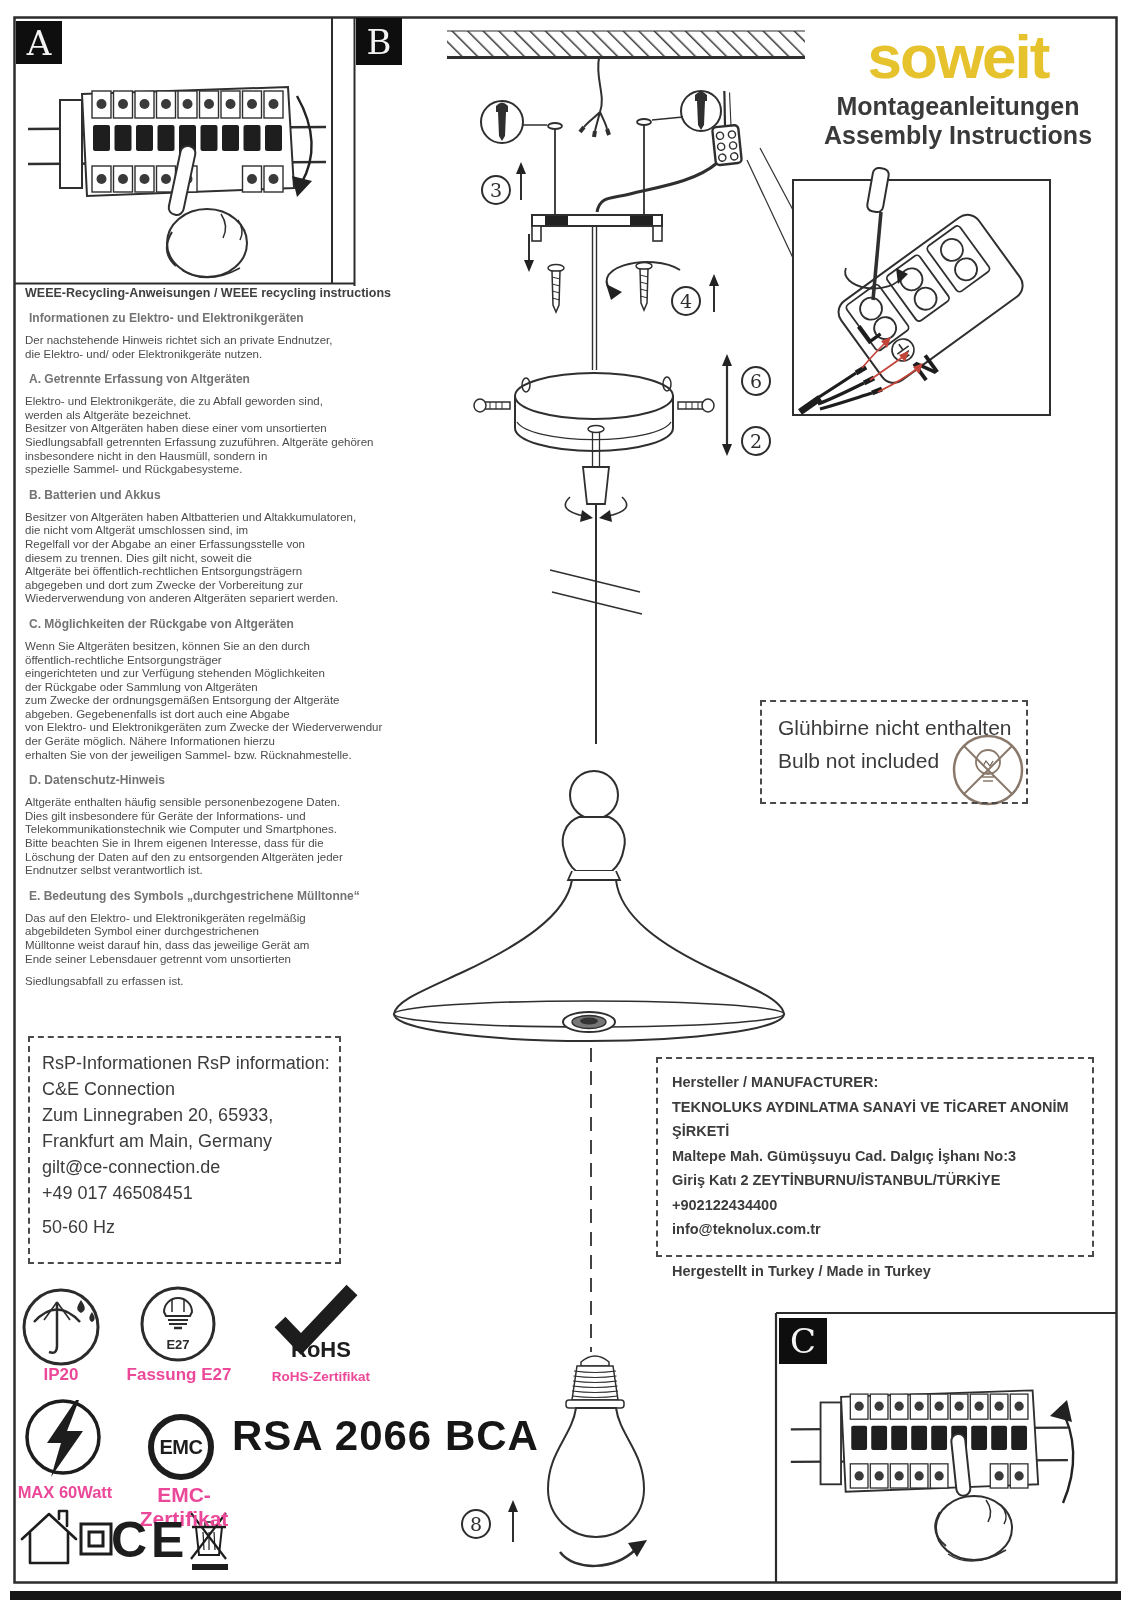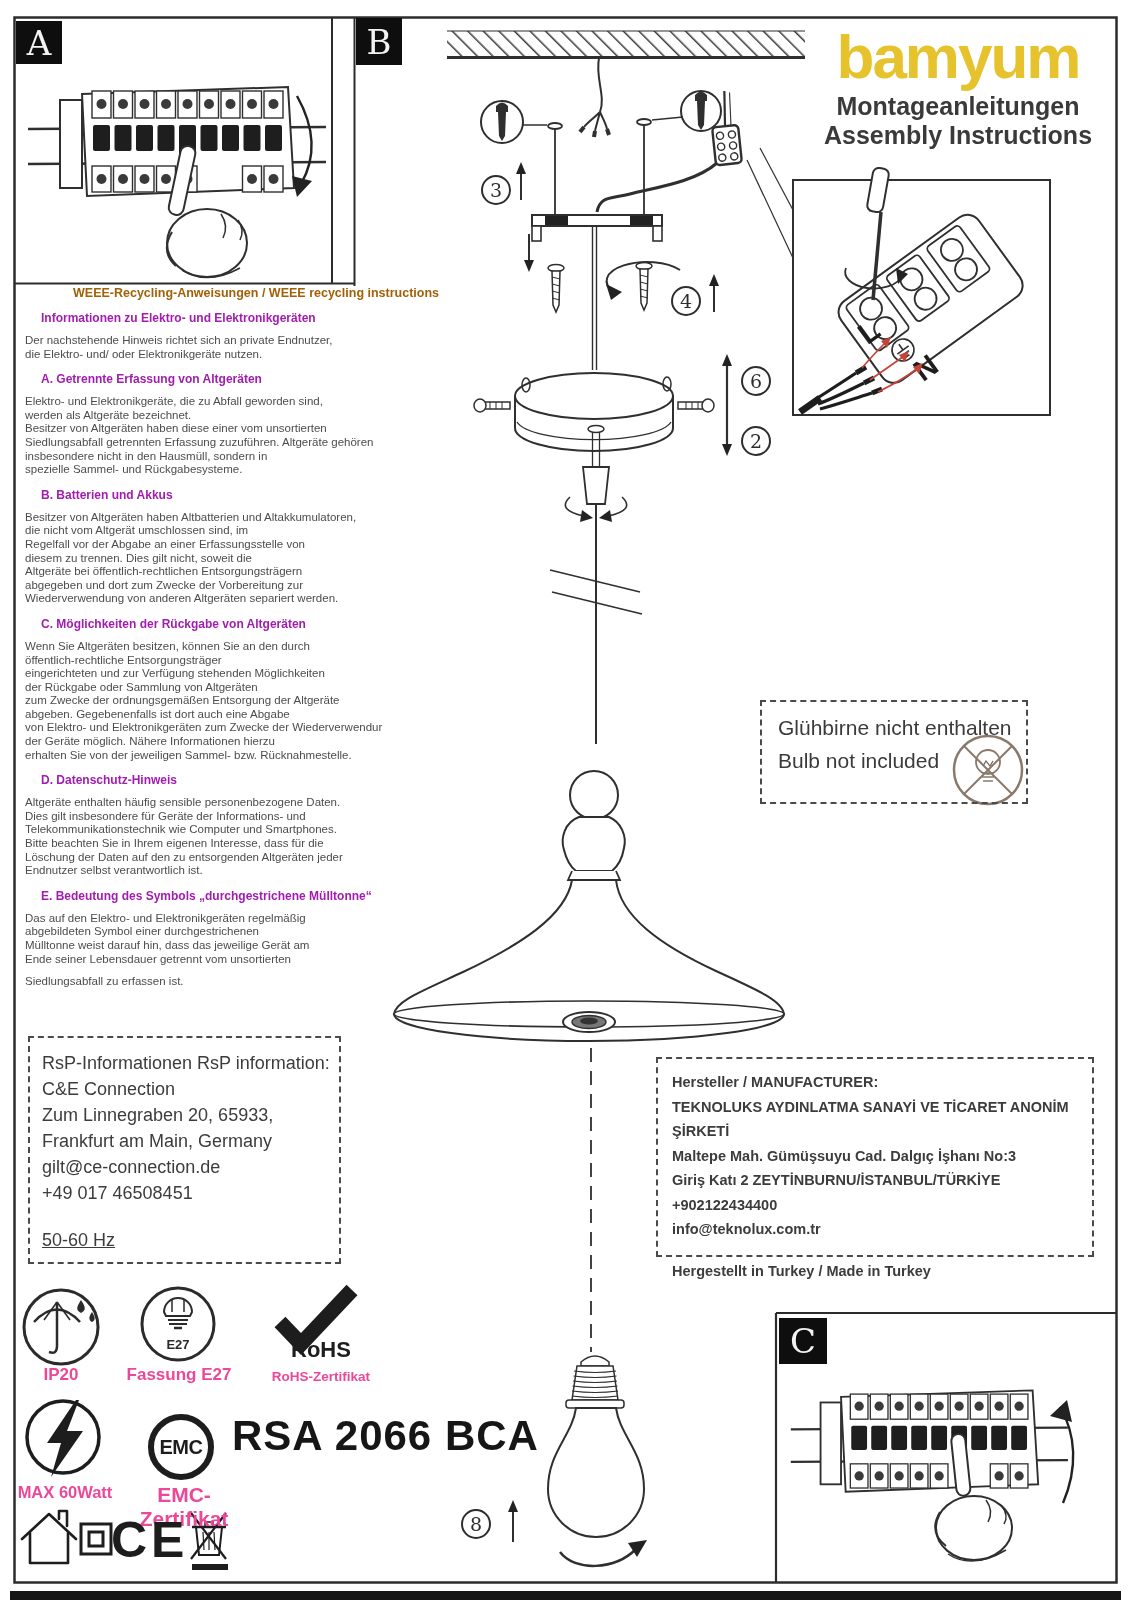--- a/index.html
+++ b/index.html
@@ -12,31 +12,31 @@
         justify-content:center;font-family:"DejaVu Serif",serif;font-size:34px;z-index:3;}
   .step{position:absolute;width:30px;height:30px;border:2px solid #2d2d2d;border-radius:50%;
         background:#fff;display:flex;align-items:center;justify-content:center;
         font-family:"DejaVu Serif",serif;font-size:19px;color:#2d2d2d;z-index:3;box-sizing:border-box;}
 
   .brand{position:absolute;left:800px;top:22px;width:316px;text-align:center;z-index:3;}
   .brand .logo{font-size:62px;font-weight:bold;color:#e6c22d;letter-spacing:-2px;line-height:70px;}
   .brand .sub{font-size:25px;font-weight:bold;color:#3a3a3a;line-height:29px;}
 
   .weee{position:absolute;left:25px;top:286px;width:416px;z-index:3;}
-  .weee .w-title{font-weight:bold;font-size:12.5px;color:#a16207;margin-bottom:11px;margin-left:48px;}
-  .weee h4{font-size:12px;margin:11px 0 9px 16px;color:#a21caf;}
+  .weee .w-title{font-weight:bold;font-size:12.5px;color:#404040;margin-bottom:11px;}
+  .weee h4{font-size:12px;margin:11px 0 9px 4px;color:#737373;}
   .weee p{font-size:11.5px;line-height:13.6px;margin:0 0 9px 0;white-space:pre-line;color:#4c4c4c;}
 
   .dashedbox{position:absolute;border:2px dashed #4a4a4a;box-sizing:border-box;background:transparent;z-index:3;}
   .bulbbox{left:760px;top:700px;width:268px;height:104px;padding:9px 0 0 16px;}
   .bulbbox div{font-size:21px;line-height:33px;color:#3b3b3b;}
 
   .rspbox{left:28px;top:1036px;width:313px;height:228px;padding:12px 0 0 12px;}
   .rspbox div{font-size:18px;line-height:26px;color:#3c3c3c;}
-  .rspbox .gap{margin-top:21px;text-decoration:underline;}
+  .rspbox .gap{margin-top:8px;}
 
   .mfrbox{left:656px;top:1057px;width:438px;height:200px;padding:11px 0 0 14px;}
   .mfrbox div{font-size:14.5px;font-weight:bold;line-height:24.5px;color:#3c3c3c;}
   .mfrbox .made{margin-top:17px;}
 
   .lbl{position:absolute;font-weight:bold;color:#ec4899;text-align:center;z-index:3;}
   .lbl-ip20{left:28px;top:1365px;width:66px;font-size:17px;}
   .lbl-fassung{left:116px;top:1365px;width:126px;font-size:17px;}
   .lbl-rohs{left:256px;top:1369px;width:130px;font-size:13.5px;}
   .lbl-max{left:10px;top:1483px;width:110px;font-size:16.5px;}
@@ -407,21 +407,21 @@
         <polygon points="1050,1416 1067,1400 1072,1422" fill="#222"></polygon>
       </g>
     </g>
   </svg>
 
   <div class="panel-letter" style="left:16px;top:21px;width:46px;height:43px;">A</div>
   <div class="panel-letter" style="left:356px;top:18px;width:46px;height:47px;">B</div>
   <div class="panel-letter" style="left:779px;top:1318px;width:48px;height:46px;">C</div>
 
   <div class="brand">
-    <div class="logo">bamyum</div>
+    <div class="logo">soweit</div>
     <div class="sub">Montageanleitungen</div>
     <div class="sub">Assembly Instructions</div>
   </div>
 
   <div class="weee">
     <div class="w-title">WEEE-Recycling-Anweisungen / WEEE recycling instructions</div>
     <h4>Informationen zu Elektro- und Elektronikgeräten</h4>
     <p>Der nachstehende Hinweis richtet sich an private Endnutzer,
 die Elektro- und/ oder Elektronikgeräte nutzen.</p>
     <h4>A. Getrennte Erfassung von Altgeräten</h4>

